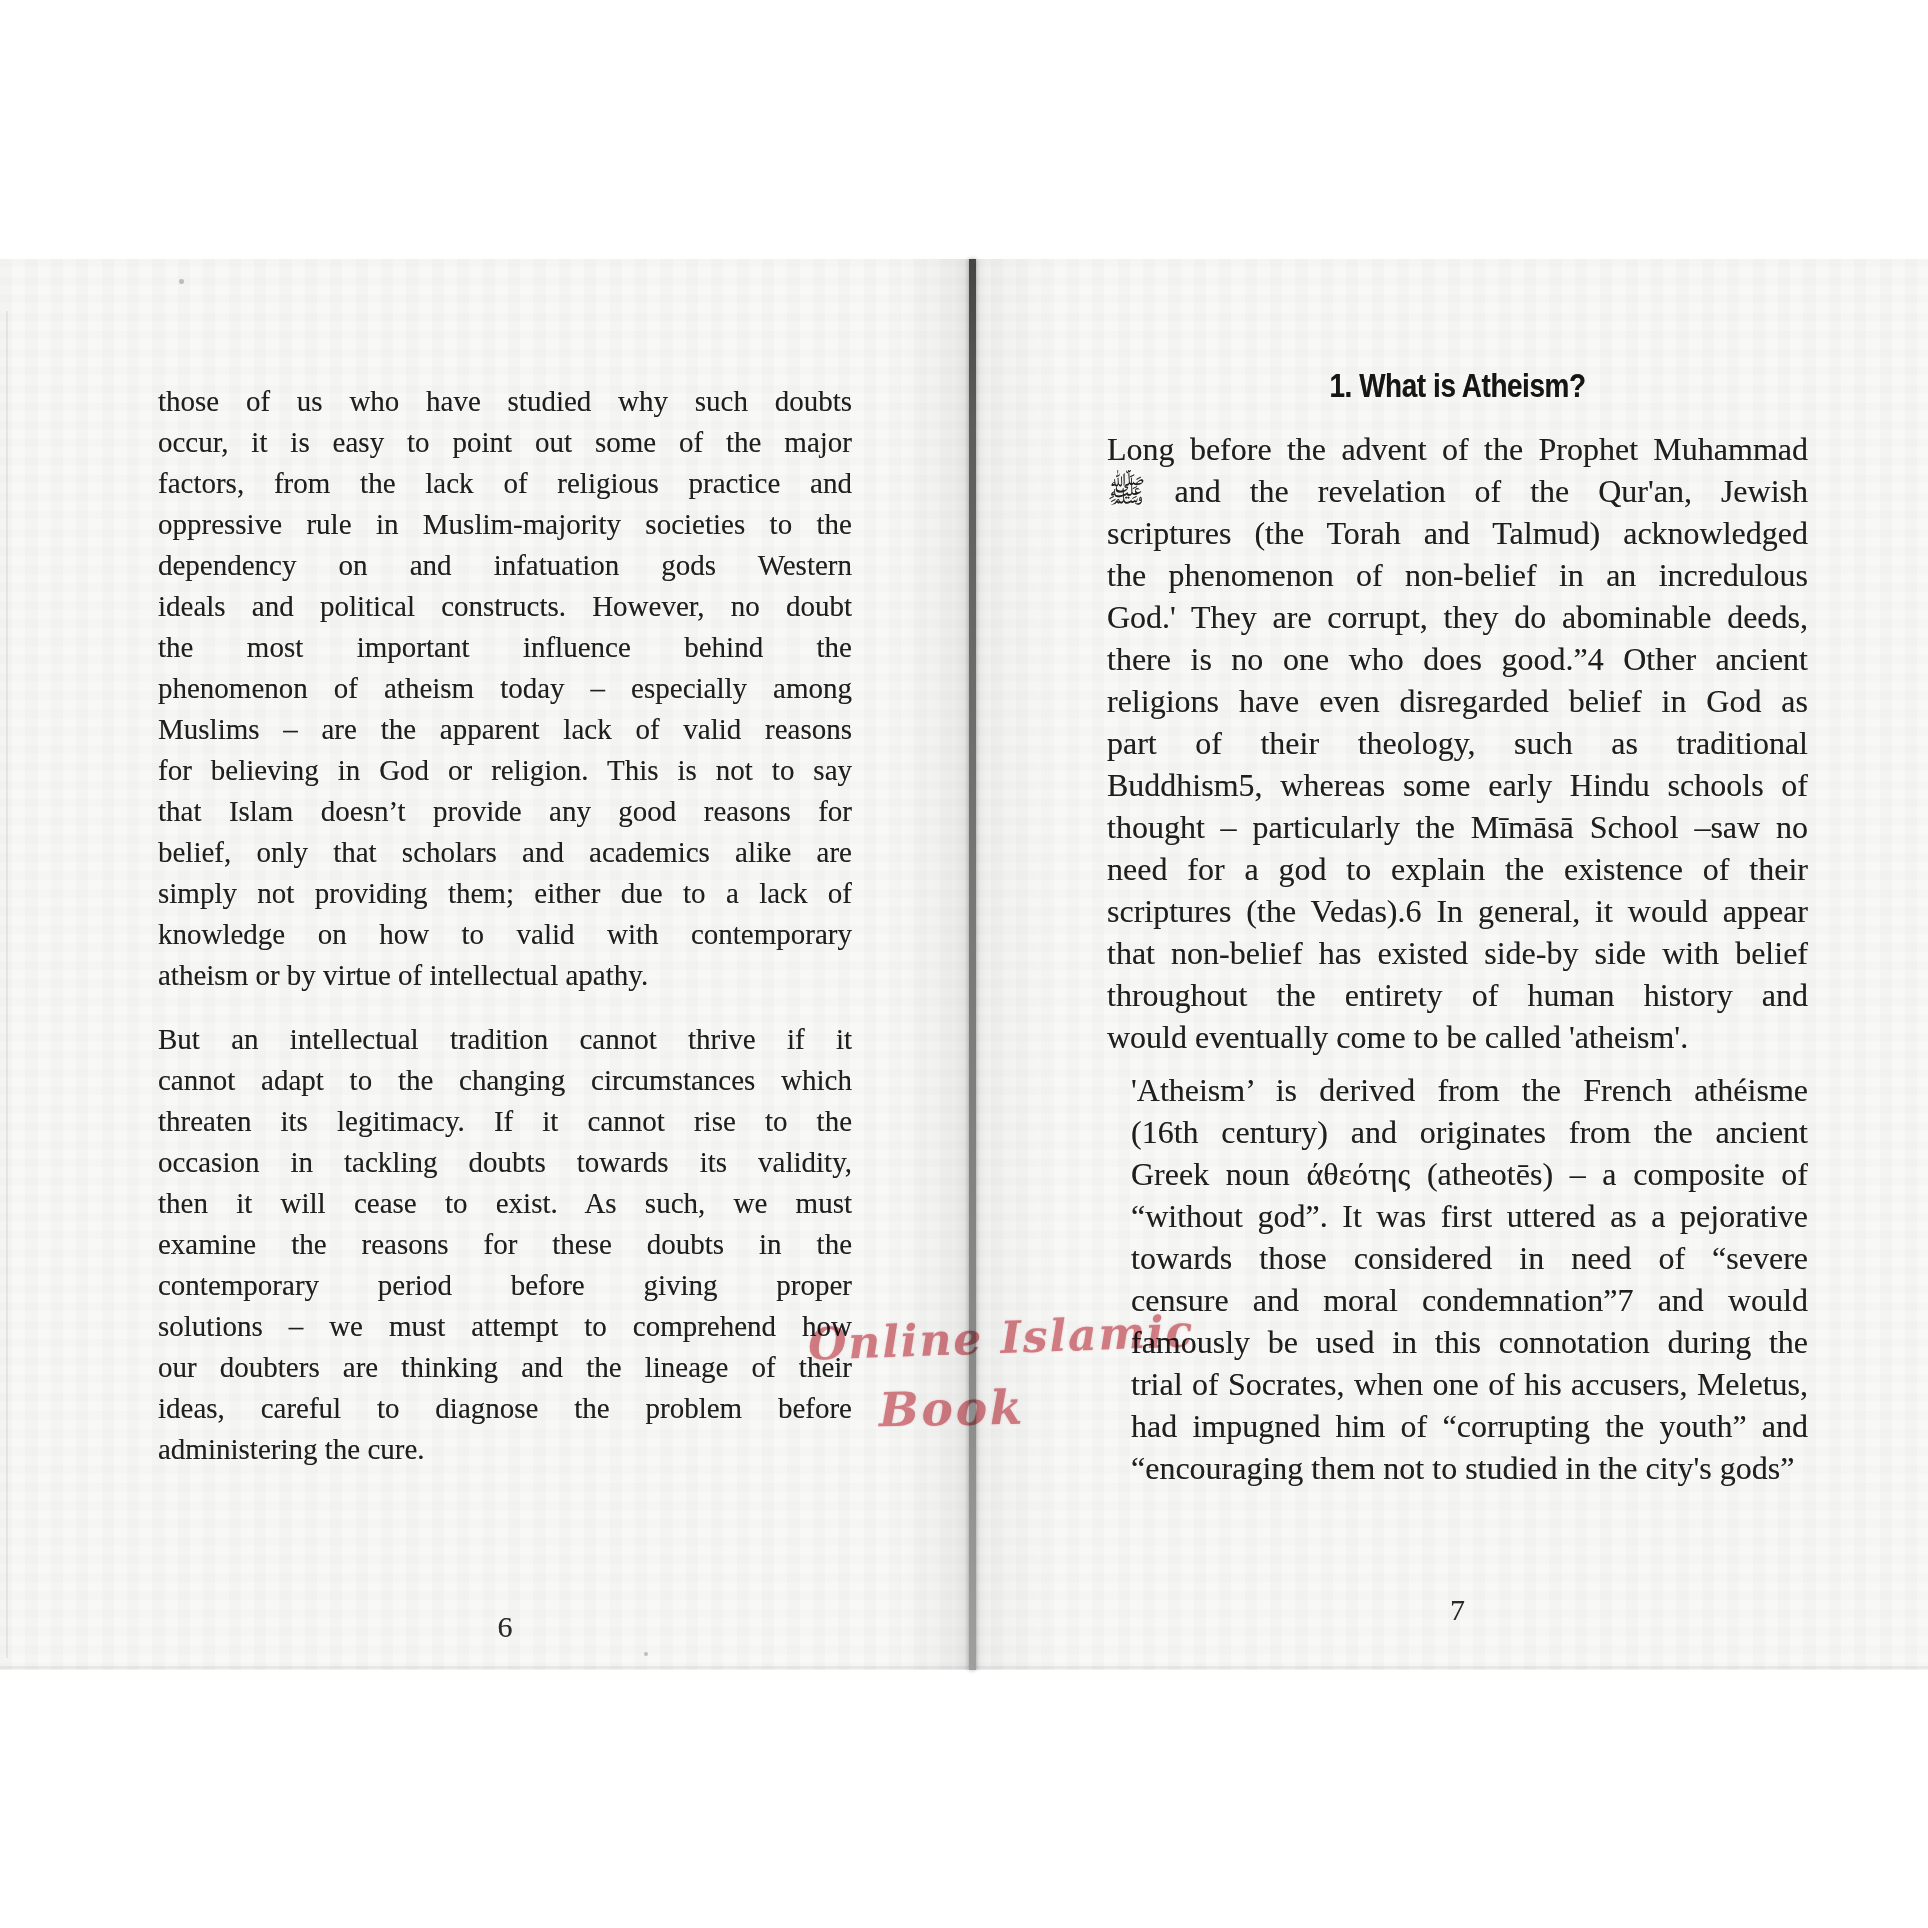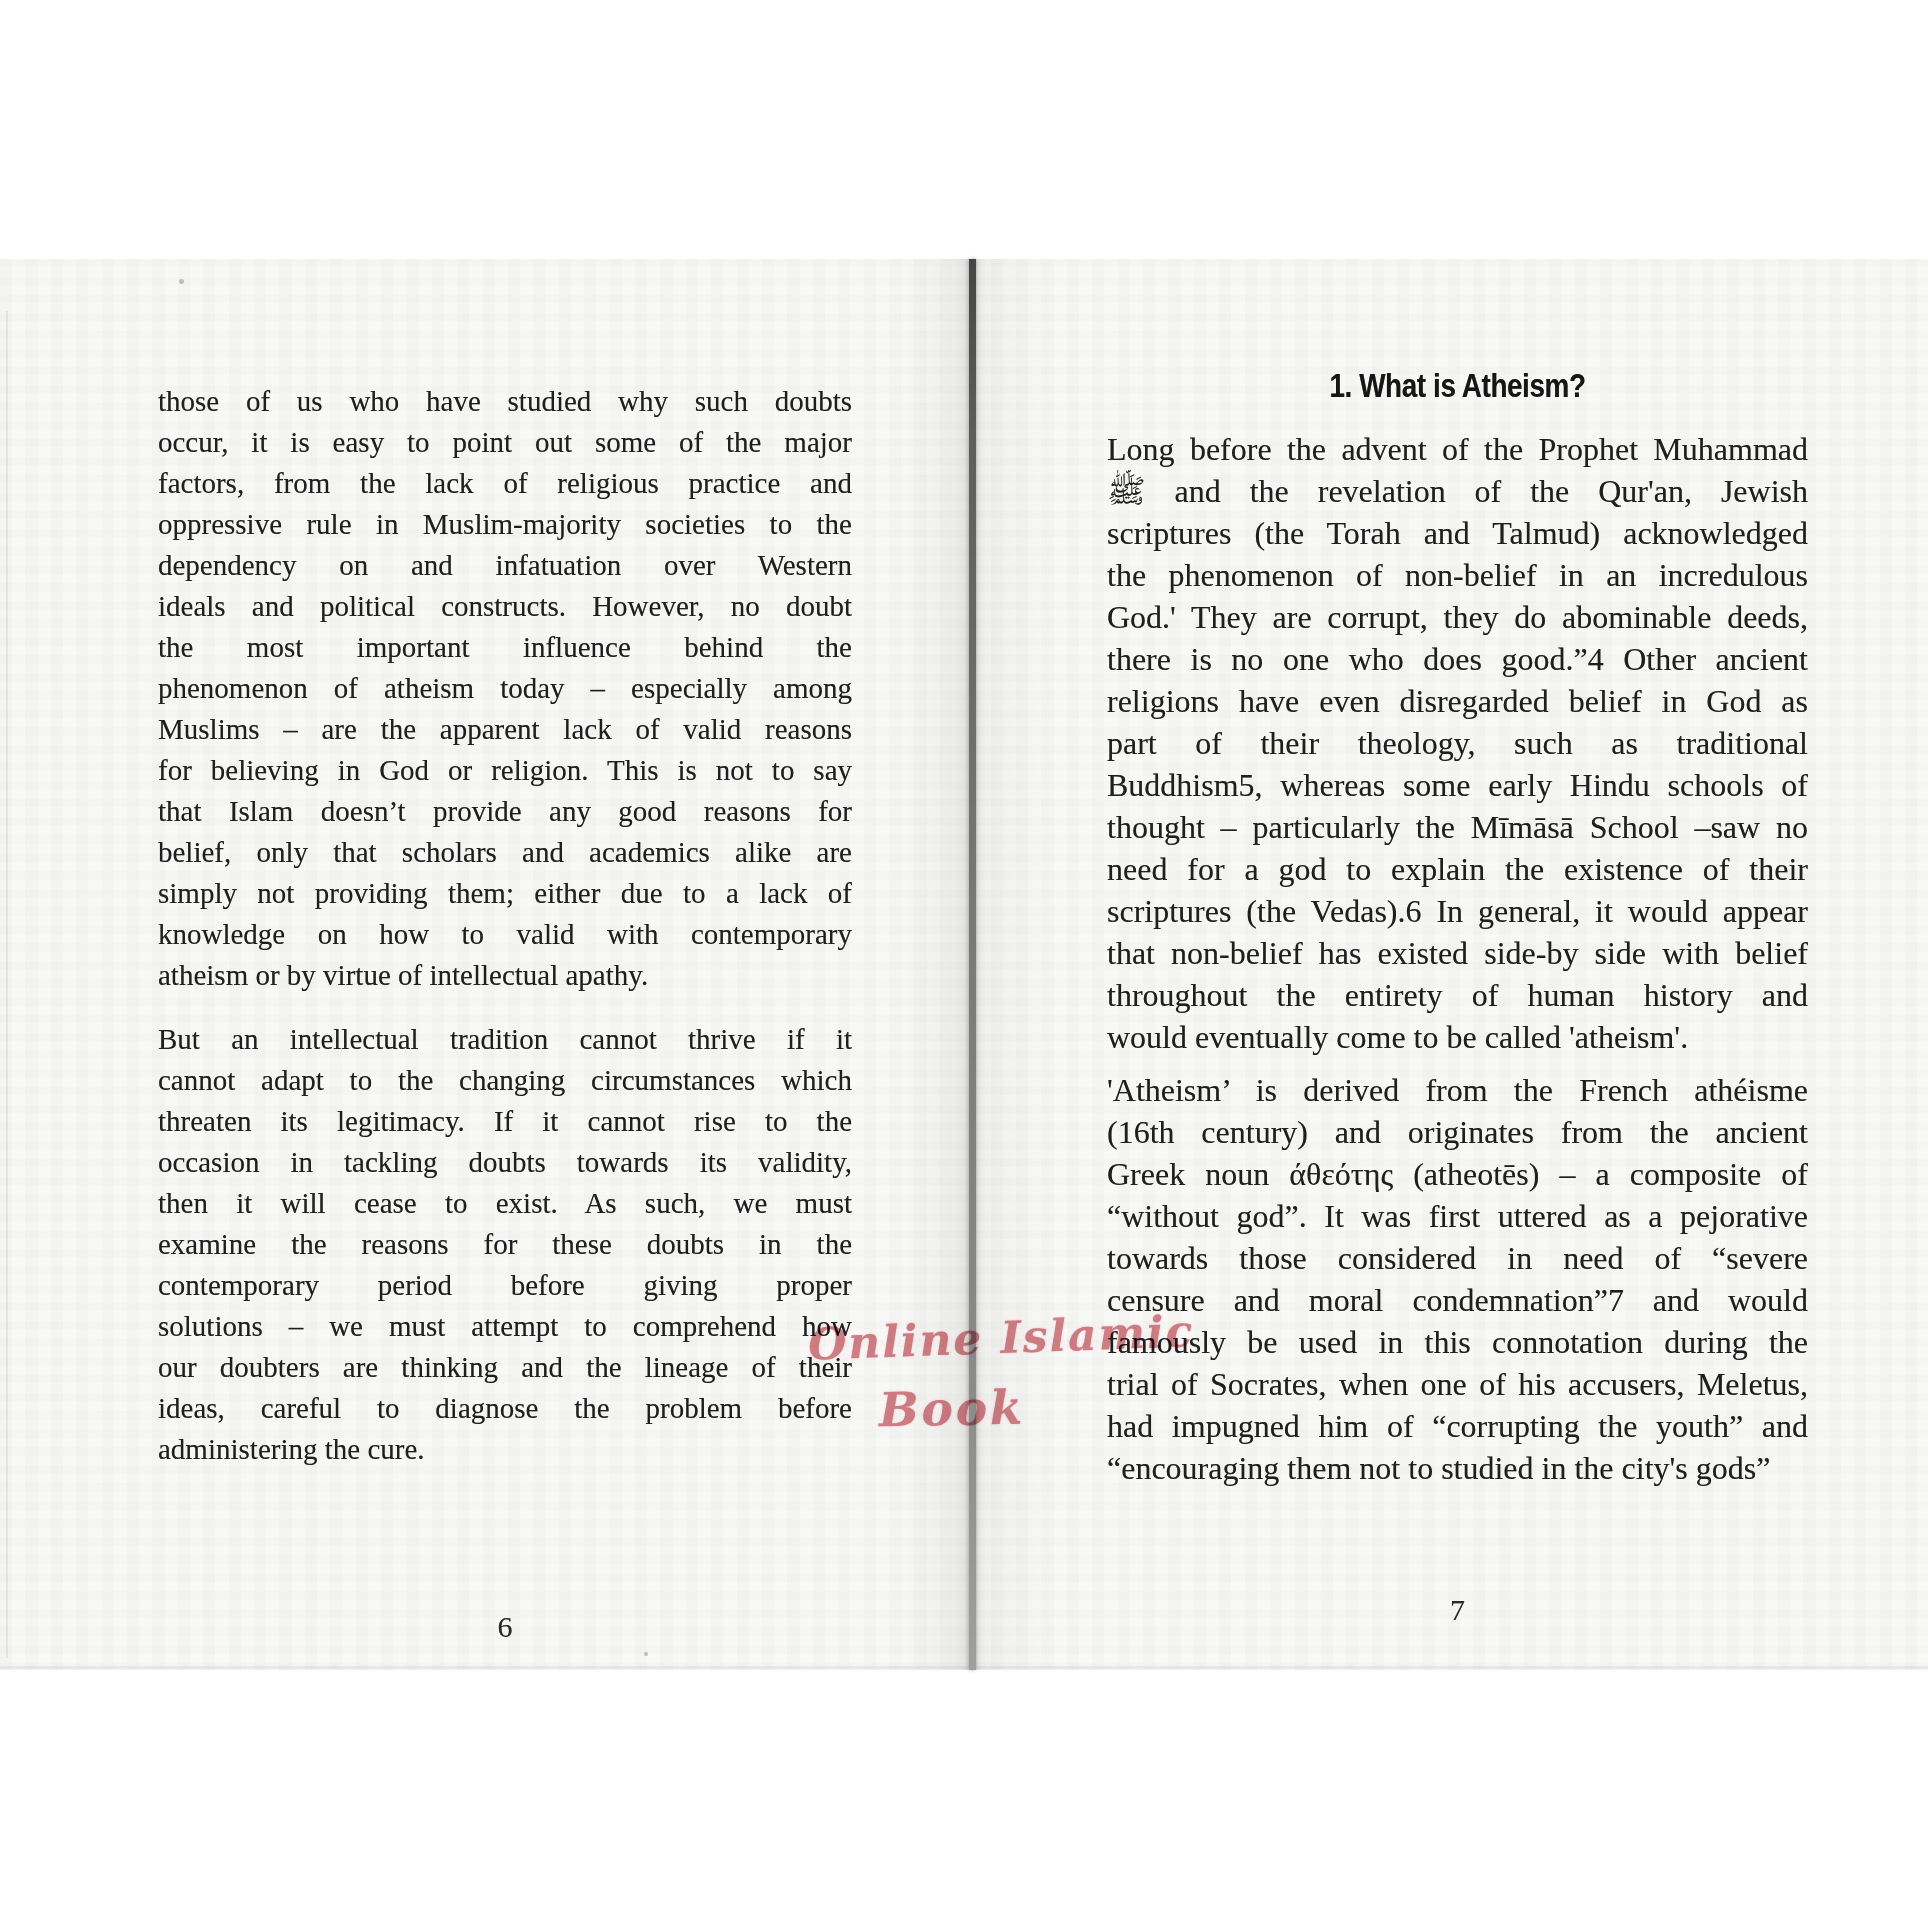--- a/index.html
+++ b/index.html
@@ -65,21 +65,21 @@
     text-align-last: justify;
     overflow: hidden;
     white-space: normal;
     text-shadow: 0 0 0.6px rgba(25,25,25,0.45);
   }
   .page-left  .line { font-size: 29px; height: 41px; line-height: 41px; }
   .page-right .line { font-size: 32px; height: 42px; line-height: 42px; }
   .line.para-last { text-align-last: left; }
 
   .para-gap-left  { margin-top: 22.6px; }
-  .para-gap-right { margin-top: 11.3px; }
+  .para-gap-right { margin-top: 11.3px; margin-left: 24px; }
 
   .chapter-heading {
     margin: 0 0 21.7px 0;
     height: 41px;
     line-height: 41px;
     text-align: center;
     font-family: "Liberation Sans", sans-serif;
     font-weight: 800;
     font-size: 34px;
     letter-spacing: -0.5px;
@@ -134,21 +134,21 @@
 
   <div class="speck speck1"></div>
   <div class="speck speck2"></div>
 
   <div class="page page-left">
     <div class="para">
         <div class="line">those of us who have studied why such doubts</div>
         <div class="line">occur, it is easy to point out some of the major</div>
         <div class="line">factors, from the lack of religious practice and</div>
         <div class="line">oppressive rule in Muslim-majority societies to the</div>
-        <div class="line">dependency on and infatuation over Western</div>
+        <div class="line">dependency on and infatuation gods Western</div>
         <div class="line">ideals and political constructs. However, no doubt</div>
         <div class="line">the most important influence behind the</div>
         <div class="line">phenomenon of atheism today – especially among</div>
         <div class="line">Muslims – are the apparent lack of valid reasons</div>
         <div class="line">for believing in God or religion. This is not to say</div>
         <div class="line">that Islam doesn’t provide any good reasons for</div>
         <div class="line">belief, only that scholars and academics alike are</div>
         <div class="line">simply not providing them; either due to a lack of</div>
         <div class="line">knowledge on how to valid with contemporary</div>
         <div class="line para-last">atheism or by virtue of intellectual apathy.</div>

